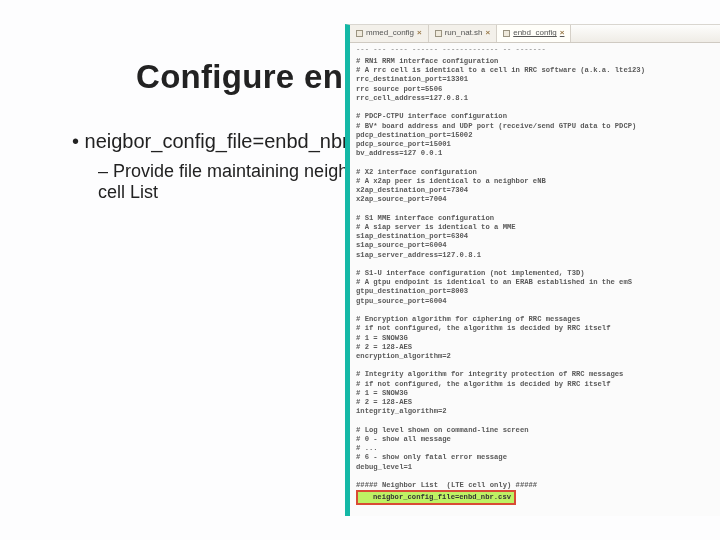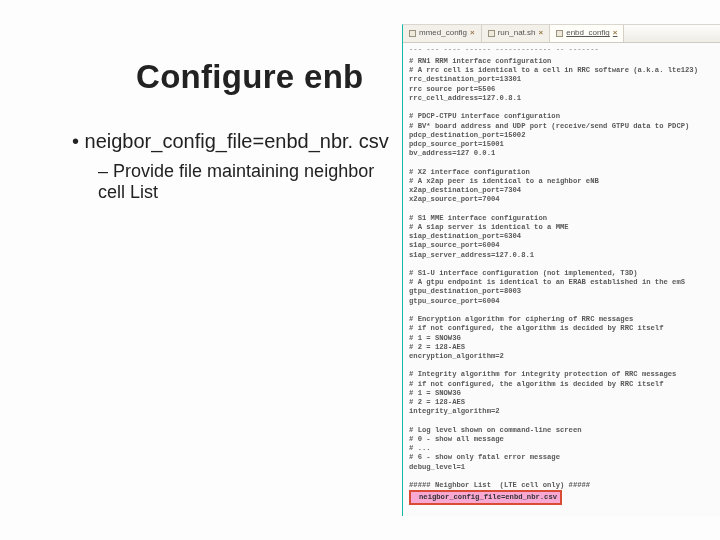--- a/index.html
+++ b/index.html
@@ -21,23 +21,23 @@
   .b1 { margin-bottom: 4px; }
   .sub {
     margin-left: 26px; margin-top: 8px;
     font-size: 18px;
   }
 
   
   .editor {
     position: absolute;
     right: 0; top: 24px;
-    width: 318px; height: 492px;
+    width: 375px; height: 492px;
     background: #fbfbfb;
-    border-left: 1px solid #14b8a6;
+    border-left: 5px solid #14b8a6;
     border-top: 1px solid #d9d6d0;
     font-family: "Courier New", monospace;
     font-size: 7.2px; line-height: 1.28;
     color: #595959;
     overflow: hidden;
     margin-left: 36px;
   }
 
   .tabbar {
     height: 18px;
@@ -67,23 +67,23 @@
   .codebody {
     padding: 2px 6px 6px 6px;
     white-space: pre;
     font-weight: bold;
   }
   .codebody p { margin: 0; white-space: pre; }
 
   .hl-red {
     display: inline-block;
     border: 2px solid #d94b35;
-    padding: 1px 3px 0 8px;
+    padding: 1px 3px 0 15px;
     color: #333;
-    background: #f9a8d4;
+    background: #bef264;
   }
 </style>
 </head>
 <body>
 
 <div class="slide">
 
   <div class="title">Configure enb</div>
 
   <div class="bullets">

